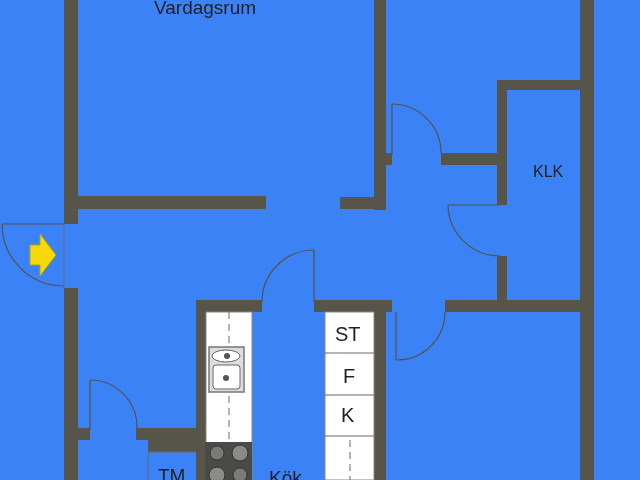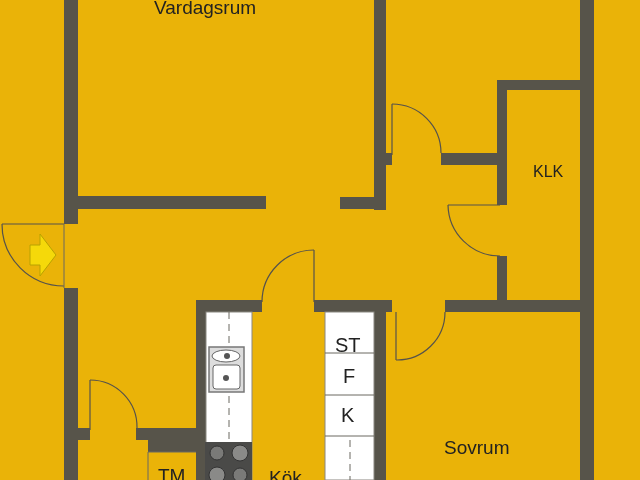--- a/index.html
+++ b/index.html
@@ -1,16 +1,16 @@
 <!DOCTYPE html>
 <html><head>
 <meta charset="utf-8">
 <style>
   html, body { margin: 0; padding: 0; background: #ffffff; }
-  #plan { position: relative; width: 640px; height: 480px; overflow: hidden; background: #eab308; }
+  #plan { position: relative; width: 640px; height: 480px; overflow: hidden; background: #3b82f6; }
   svg { position: absolute; left: 0; top: 0; }
   .wall { fill: #57544a; }
   .thin { fill: none; stroke: #6b6860; stroke-width: 1; }
   .swing { fill: none; stroke: #55524c; stroke-width: 1.2; }
   .leaf { stroke: #55524c; stroke-width: 1.2; }
   .counter { fill: #ffffff; stroke: #8a8780; stroke-width: 1; }
   .dash { stroke: #6b6860; stroke-width: 1; stroke-dasharray: 7 5; }
   .label {
     position: absolute; color: #222;
     font-family: "Liberation Sans", "DejaVu Sans", sans-serif;
@@ -110,19 +110,18 @@
 
       <line class="thin" x1="148" y1="452" x2="148" y2="480"></line>
       <line class="thin" x1="148" y1="452" x2="196" y2="452"></line>
     </g>
 
     <polygon points="30,245 40,245 40,234 56,255 40,276 40,265 30,265" fill="#f5d90a" stroke="#b8a200" stroke-width="1"></polygon>
   </svg>
 
   <span class="label room-lg" style="left:154px; top:-2px;">Vardagsrum</span>
   <span class="label room-sm" style="left:533px; top:164px;">KLK</span>
-  <span class="label room-lg" style="left:444px; top:438px;">Sovrum</span>
   <span class="label room-lg" style="left:269px; top:468px;">Kök</span>
   <span class="label room-lg" style="left:158px; top:466px;">TM</span>
-  <span class="label appl" style="left:335px; top:324px;margin-top:11px;">ST</span>
+  <span class="label appl" style="left:335px; top:324px;">ST</span>
   <span class="label appl" style="left:343px; top:366px;">F</span>
   <span class="label appl" style="left:341px; top:405px;">K</span>
 </div>
 
 </body></html>

